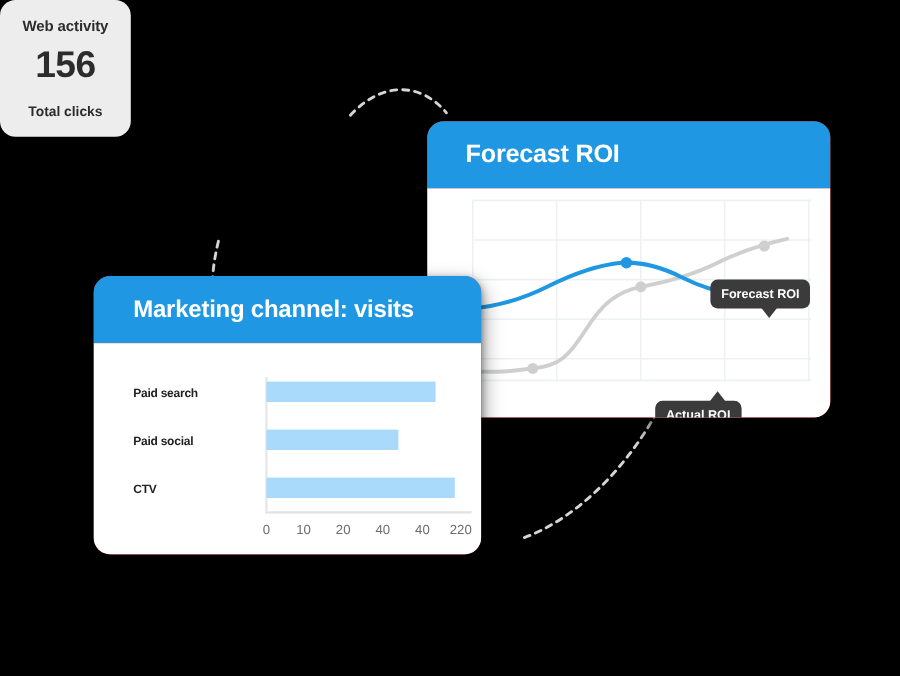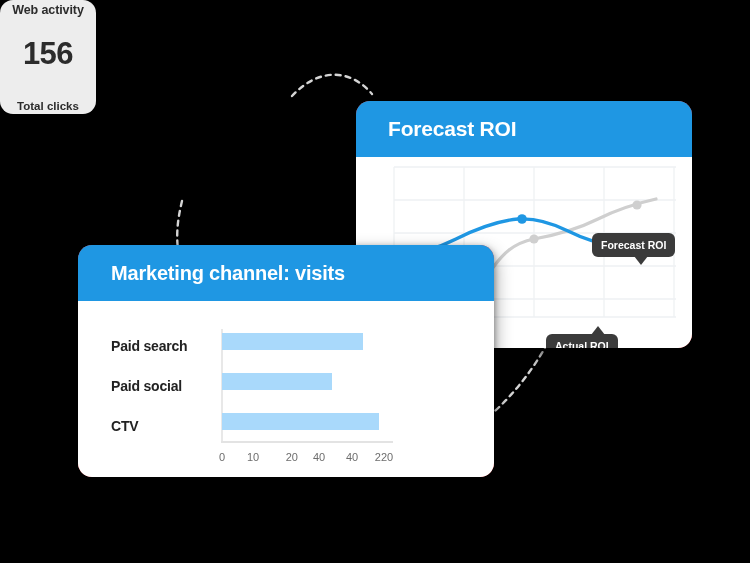--- a/index.html
+++ b/index.html
@@ -49,31 +49,30 @@
   }
   .card-body {
     position: relative;
     background: #ffffff;
   }
 
   
   #stat-card {
     left: 176px;
     top: 88px;
-    width: 96px;
+    width: 109px;
     height: 114px;
     background: #ededed;
     border-radius: 13px;
     z-index: 10;
     display: flex;
     flex-direction: column;
     align-items: center;
     justify-content: center;
     box-shadow: 0 6px 14px rgba(0,0,0,0.45);
-    gap: 12px;
   }
   #stat-title {
     font-size: 12.5px;
     font-weight: bold;
     color: #2c2c2c;
     letter-spacing: -0.1px;
     margin-bottom: 9px;
   }
   #stat-value {
     font-size: 31px;
@@ -147,43 +146,43 @@
     left: 45px;
     top: -8px;
     border-left: 7px solid transparent;
     border-right: 7px solid transparent;
     border-bottom: 9px solid #3b3b3b;
   }
 
   
   #marketing-card {
     left: 78px;
-    top: 245px;
-    width: 416px;
+    top: 230px;
+    width: 323px;
     height: 232px;
     z-index: 12;
   }
   #marketing-card .card-header {
     height: 56px;
     padding-left: 33px;
     font-size: 20px;
     letter-spacing: -0.2px;
   }
   #marketing-card .card-body {
     height: 176px;
   }
   #bar-chart {
     position: absolute;
     left: 0; top: 0;
     width: 363px;
     height: 176px;
   }
   .bar-label {
     position: absolute;
-    font-size: 14px;
+    font-size: 10px;
     font-weight: bold;
     color: #222222;
     left: 33px;
     letter-spacing: -0.2px;
   }
   .bar-rect {
     position: absolute;
     background: #a9d9fb;
     height: 17px;
   }
@@ -288,21 +287,21 @@
 
         <div id="bar-axis-vline" style="left:143px; top:28px; height:112px;"></div>
         <div id="bar-axis-line" style="left:143px; top:140px; width:172px;"></div>
 
         <div class="bar-rect" style="left:144px; top:32px;  width:141px;"></div>
         <div class="bar-rect" style="left:144px; top:72px;  width:110px;"></div>
         <div class="bar-rect" style="left:144px; top:112px; width:157px;"></div>
 
         <div class="axis-tick" style="left:132px; top:150px;">0</div>
         <div class="axis-tick" style="left:163px; top:150px;">10</div>
-        <div class="axis-tick" style="left:196px; top:150px;text-align:right;">20</div>
+        <div class="axis-tick" style="left:196px; top:150px;">20</div>
         <div class="axis-tick" style="left:229px; top:150px;">40</div>
         <div class="axis-tick" style="left:262px; top:150px;">40</div>
         <div class="axis-tick" style="left:294px; top:150px;">220</div>
 
       </div>
     </div>
   </div>
 
 </div>
 

